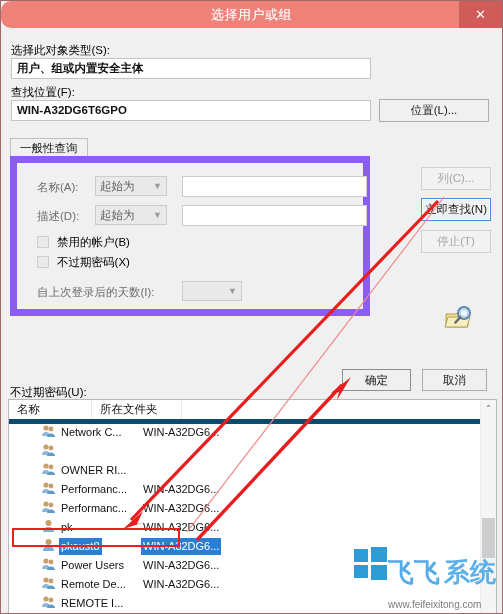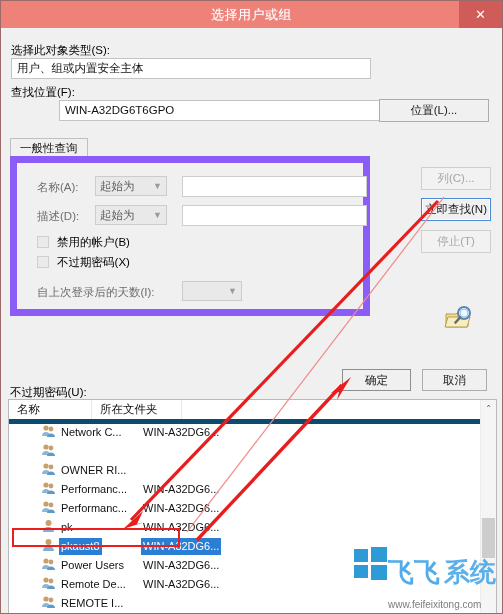--- a/index.html
+++ b/index.html
@@ -13,21 +13,21 @@
   .window{
     position:absolute;left:0;top:0;width:503px;height:614px;
     box-sizing:border-box;
     border:1px solid #9d6a6a;
     background:#f0f0f0;
   }
   
   .titlebar{
     position:absolute;left:0;top:0;right:0;height:27px;
     background:#ee8279;
-    display:flex;align-items:center;justify-content:center;
+    display:flex;align-items:center;justify-content:center;border-radius:10px;
   }
   .title-text{
     color:#ffffff;font-size:13px;letter-spacing:.5px;
     text-shadow:0 0 1px rgba(255,255,255,.4);
   }
   .close-btn{
     position:absolute;right:0;top:0;width:43px;height:27px;
     background:#cf5c58;color:#fff;font-size:13px;
     display:flex;align-items:center;justify-content:center;
     cursor:pointer;
@@ -36,21 +36,21 @@
   .content{
     position:absolute;left:0;top:27px;right:0;bottom:0;
     background:#f0f0f0;
   }
   .lbl{font-size:11.5px;color:#000;}
   .lbl-dim{font-size:11.5px;color:#6d6d6d;}
   .ro-input{
     box-sizing:border-box;
     background:#fff;border:1px solid #c4c4c4;
     height:21px;line-height:19px;padding:0 5px;
-    font-size:11.5px;color:#111;overflow:hidden;white-space:nowrap;
+    font-size:11.5px;color:#111;overflow:hidden;white-space:nowrap;font-weight:bold;
   }
   .btn{
     box-sizing:border-box;
     background:#f0f0f0;border:1px solid #adadad;
     font-size:11.5px;color:#1b1b1b;
     display:flex;align-items:center;justify-content:center;
     cursor:pointer;user-select:none;
   }
   .btn.disabled{color:#a6a6a6;border-color:#cfcfcf;background:#f2f2f2;cursor:default;}
   .btn.focused{border:1px solid #4b8bd6;box-shadow:inset 0 0 0 1px #fff;}
@@ -148,21 +148,21 @@
       <span>✕</span>
     </div>
   </div>
 
   <div class="content">
 
     <div class="lbl" style="position:absolute;left:10px;top:15px;">选择此对象类型(S):</div>
     <div class="ro-input" style="position:absolute;left:10px;top:30px;width:360px;">用户、组或内置安全主体</div>
 
     <div class="lbl" style="position:absolute;left:10px;top:57px;">查找位置(F):</div>
-    <div class="ro-input" style="position:absolute;left:10px;top:72px;width:360px;margin-left:48px;">WIN-A32DG6T6GPO</div>
+    <div class="ro-input" style="position:absolute;left:10px;top:72px;width:360px;">WIN-A32DG6T6GPO</div>
     <div class="btn" style="position:absolute;left:378px;top:71px;width:110px;height:23px;">位置(L)...</div>
 
     <div class="tabstrip">
       <div class="tab">一般性查询</div>
     </div>
 
     <div class="tabpanel">
 
       <div class="lbl-dim" style="position:absolute;left:20px;top:17px;">名称(A):</div>
       <div class="combo" style="position:absolute;left:78px;top:13px;width:72px;">

